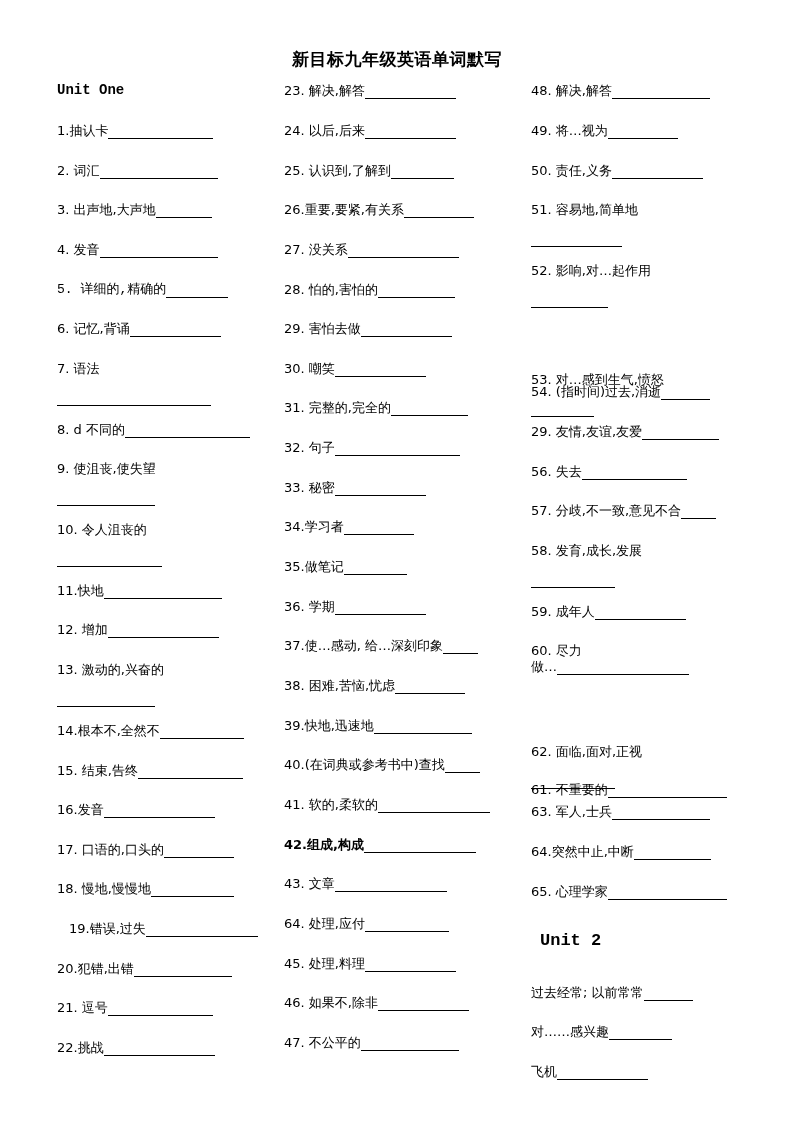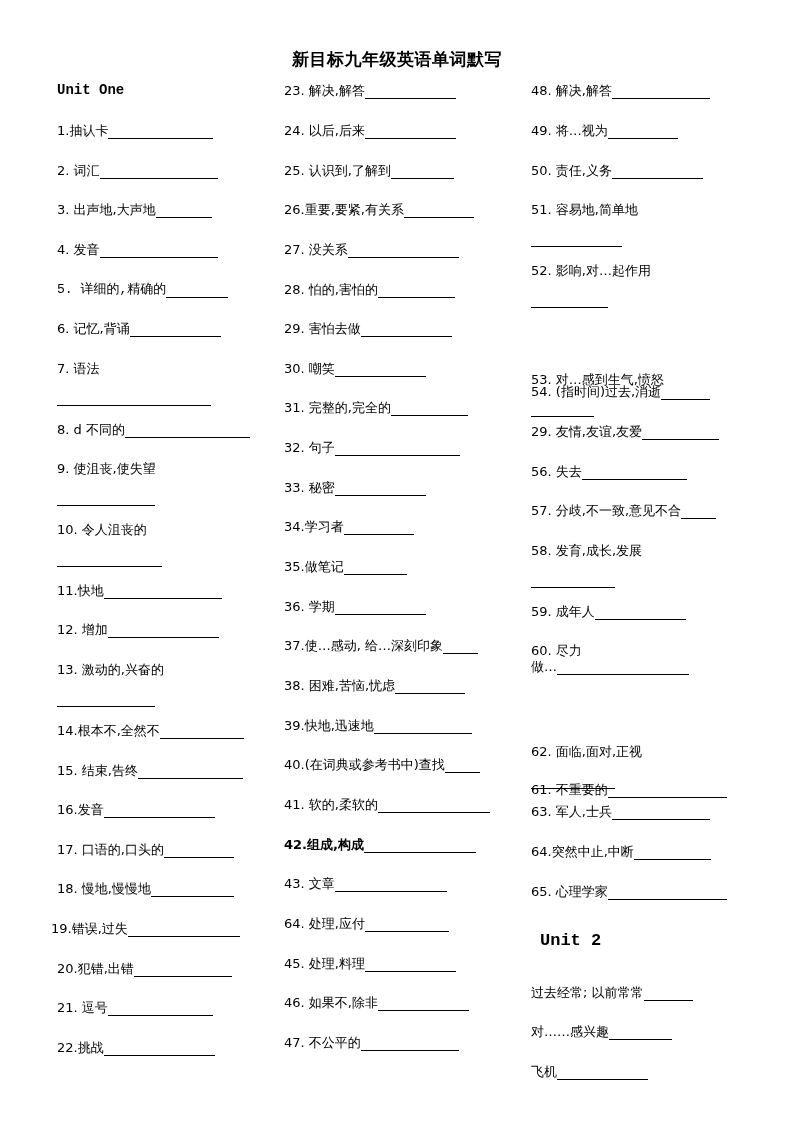--- a/index.html
+++ b/index.html
@@ -48,21 +48,21 @@
     <div class="item" style="left: 57px; top: 622px; text-align: center;"><span class="label">12. 增加</span><span class="blank" style="width: 111px;"></span></div>
     <div class="item wrap" style="left: 57px; top: 662px;">
       <span class="label">13. 激动的,兴奋的</span>
       <span class="blank block" style="width: 98px; margin-top: 14px;"></span>
     </div>
     <div class="item" style="left: 57px; top: 723px;"><span class="label">14.根本不,全然不</span><span class="blank" style="width: 84px;"></span></div>
     <div class="item" style="left: 57px; top: 763px;"><span class="label">15. 结束,告终</span><span class="blank" style="width: 105px;"></span></div>
     <div class="item" style="left: 57px; top: 802px;"><span class="label">16.发音</span><span class="blank" style="width: 111px;"></span></div>
     <div class="item" style="left: 57px; top: 842px;"><span class="label">17. 口语的,口头的</span><span class="blank" style="width: 70px;"></span></div>
     <div class="item" style="left: 57px; top: 881px;"><span class="label">18. 慢地,慢慢地</span><span class="blank" style="width: 83px;"></span></div>
-    <div class="item" style="left: 51px; top: 921px; text-align: center;"><span class="label">19.错误,过失</span><span class="blank" style="width: 112px;"></span></div>
+    <div class="item" style="left: 69px; top: 921px; text-align: center;"><span class="label">19.错误,过失</span><span class="blank" style="width: 112px;"></span></div>
     <div class="item" style="left: 57px; top: 961px;"><span class="label">20.犯错,出错</span><span class="blank" style="width: 98px;"></span></div>
     <div class="item" style="left: 57px; top: 1000px;"><span class="label">21. 逗号</span><span class="blank" style="width: 105px;"></span></div>
     <div class="item" style="left: 57px; top: 1040px;"><span class="label">22.挑战</span><span class="blank" style="width: 111px;"></span></div>
     <div class="item" style="left: 284px; top: 83px;"><span class="label">23. 解决,解答</span><span class="blank" style="width: 91px;"></span></div>
     <div class="item" style="left: 284px; top: 123px;"><span class="label">24. 以后,后来</span><span class="blank" style="width: 91px;"></span></div>
     <div class="item" style="left: 284px; top: 163px;"><span class="label">25. 认识到,了解到</span><span class="blank" style="width: 63px;"></span></div>
     <div class="item" style="left: 284px; top: 202px;"><span class="label">26.重要,要紧,有关系</span><span class="blank" style="width: 70px;"></span></div>
     <div class="item" style="left: 284px; top: 242px;"><span class="label">27. 没关系</span><span class="blank" style="width: 111px;"></span></div>
     <div class="item" style="left: 284px; top: 282px;"><span class="label">28. 怕的,害怕的</span><span class="blank" style="width: 77px;"></span></div>
     <div class="item" style="left: 284px; top: 321px;"><span class="label">29. 害怕去做</span><span class="blank" style="width: 91px;"></span></div>

